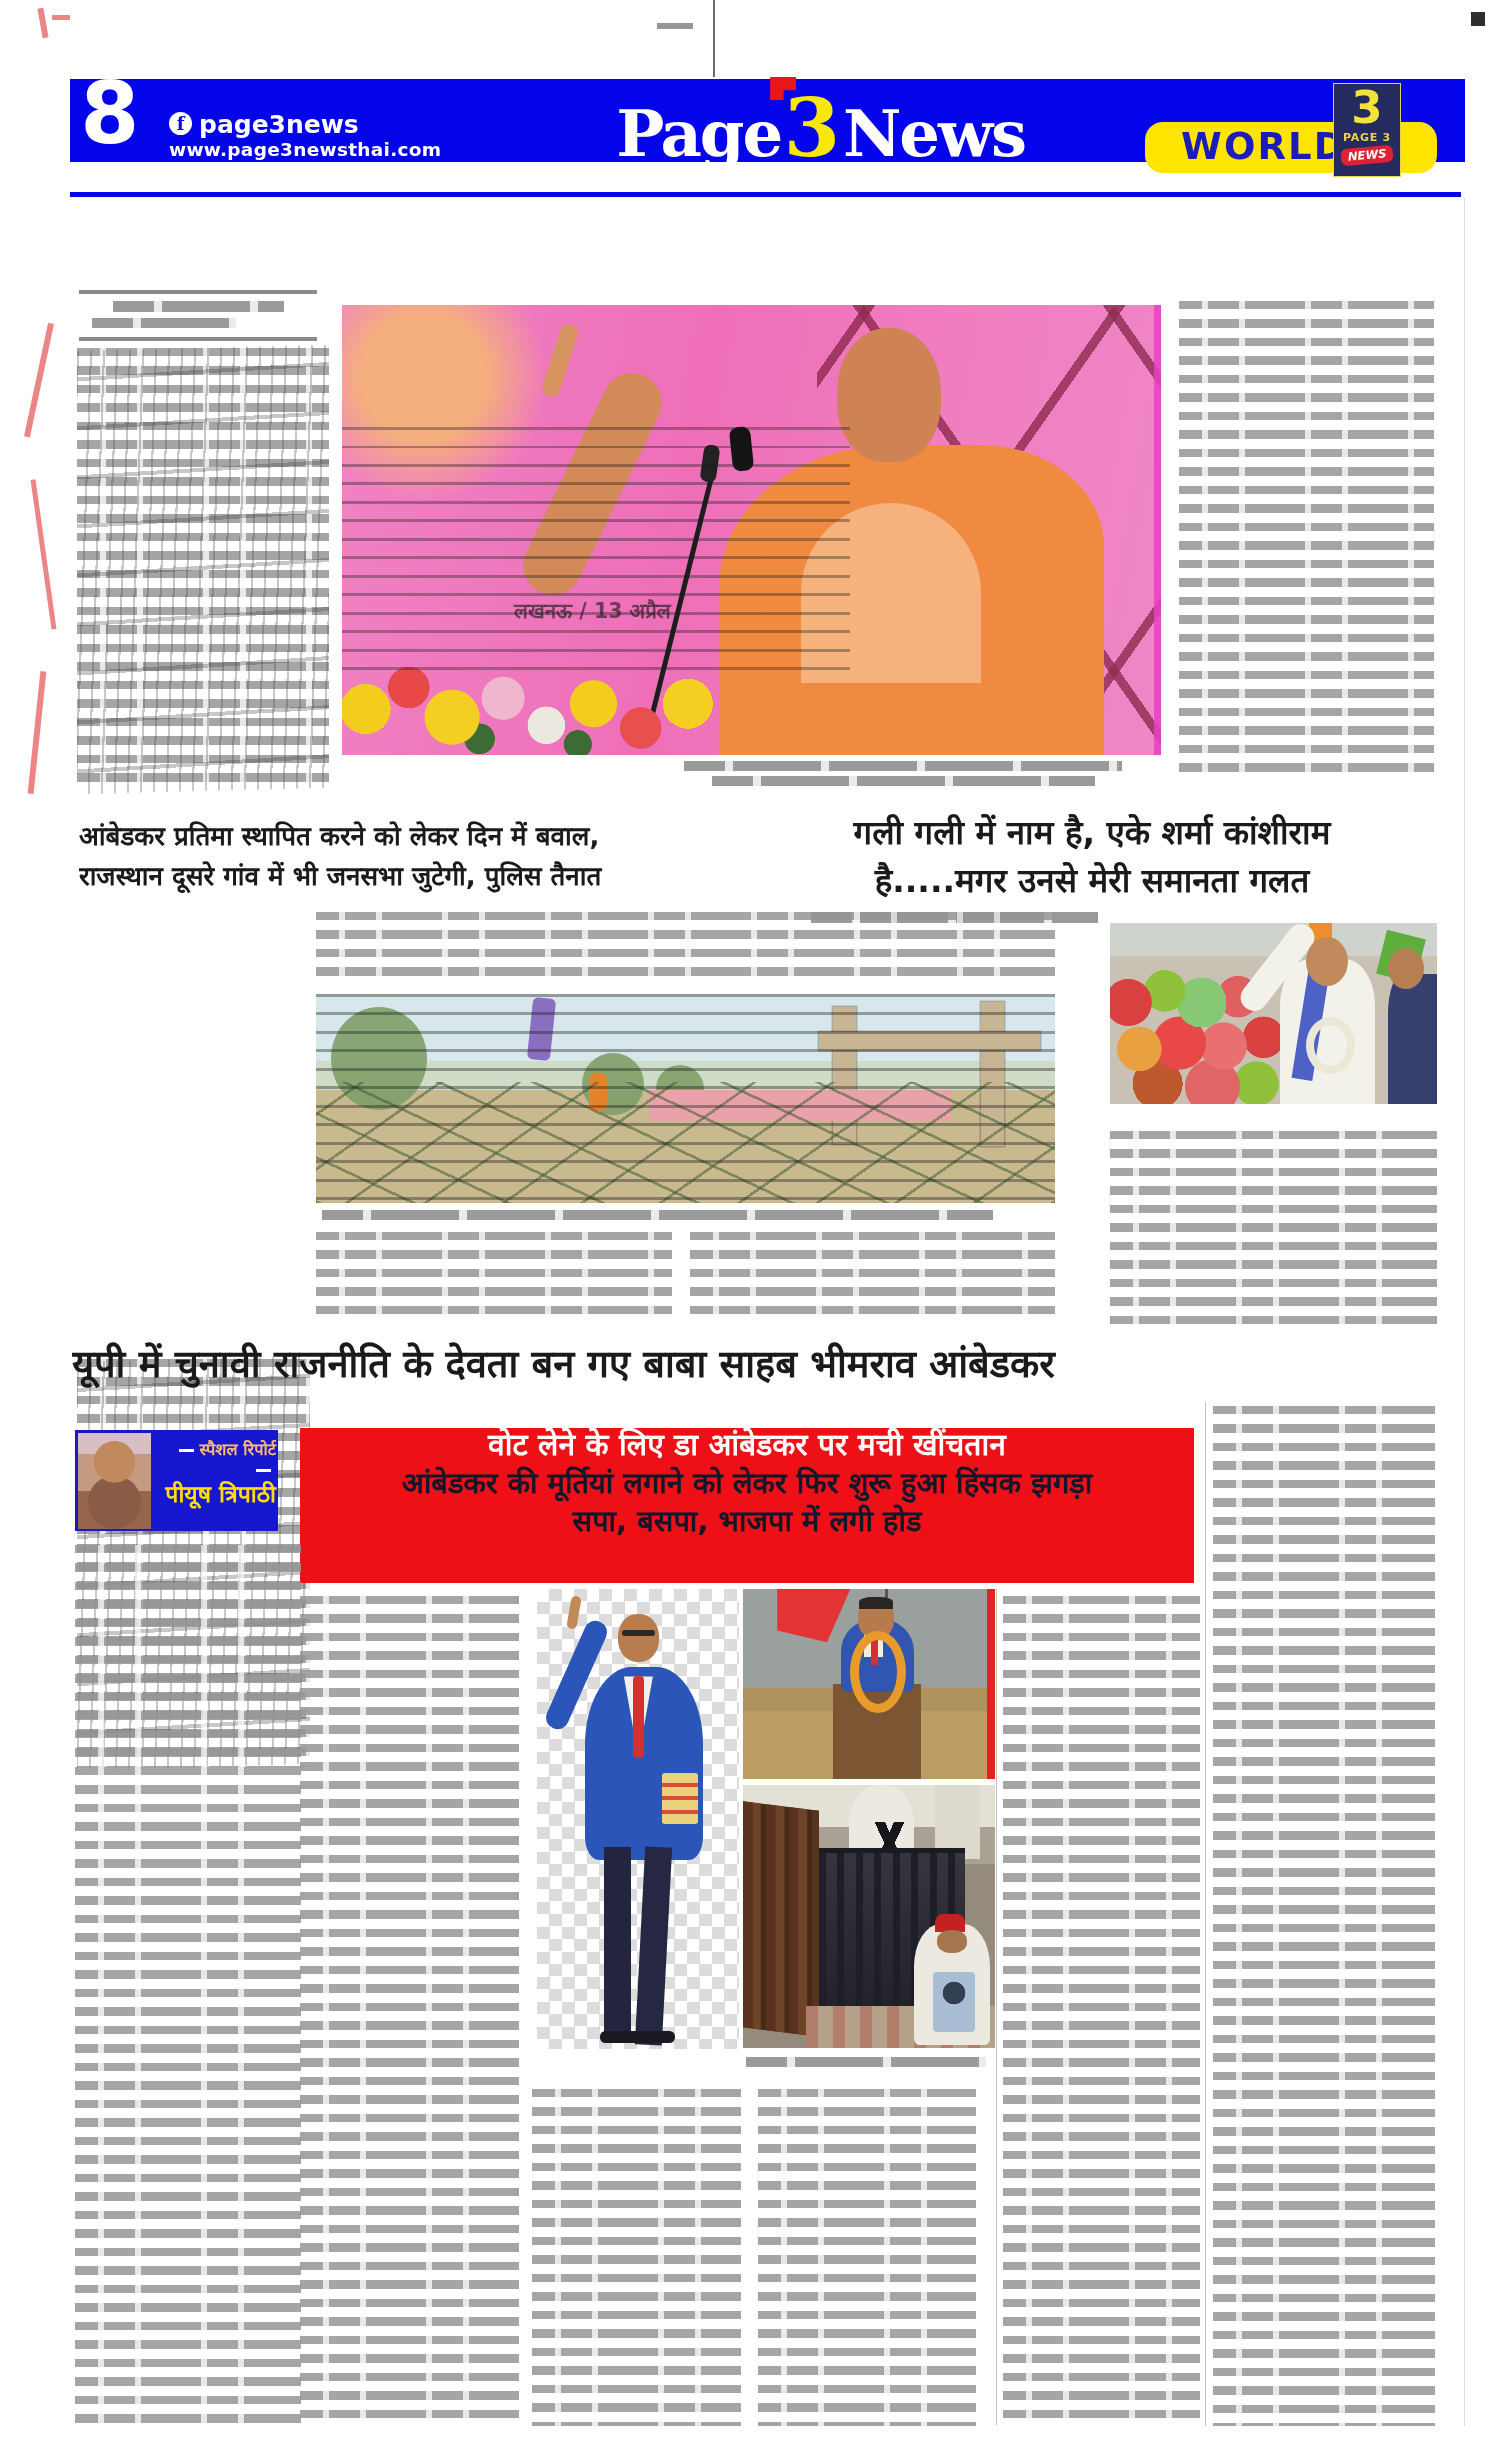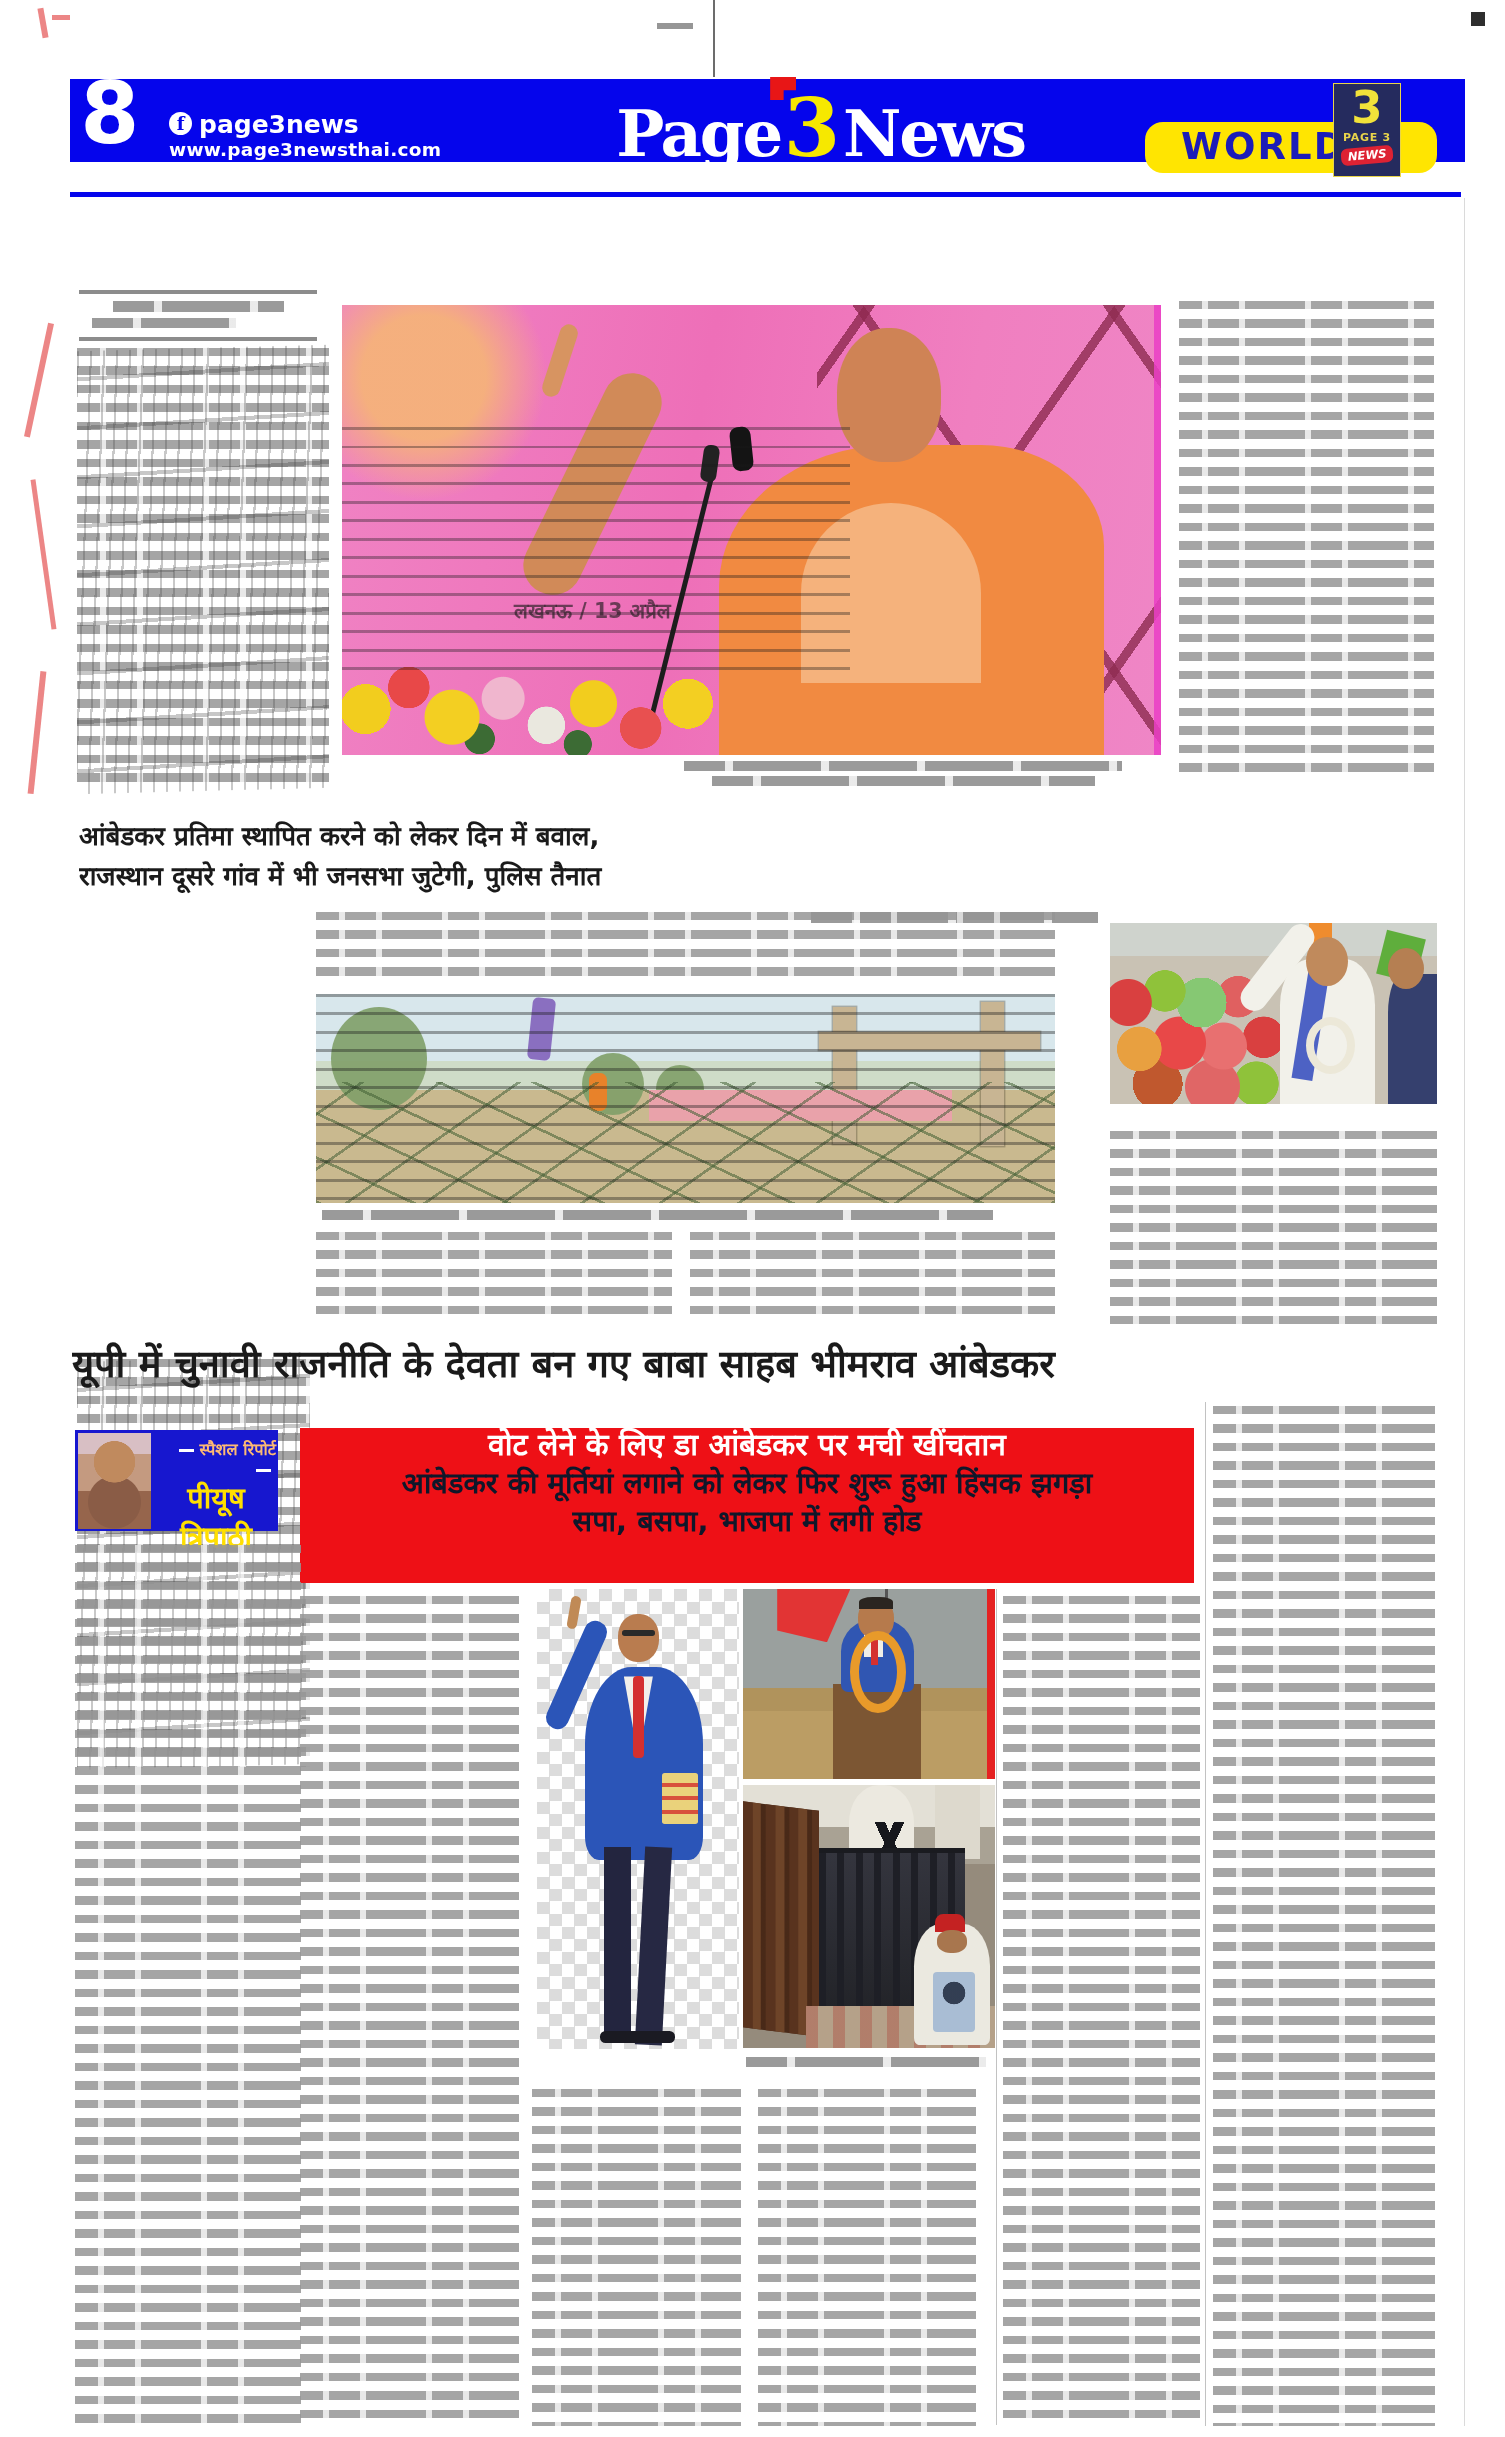--- a/index.html
+++ b/index.html
@@ -138,22 +138,22 @@
 
   
   .byline-box{left:75px;top:1430px;width:203px;height:101px;background:var(--byline-blue);}
   .reporter-photo{left:2.7px;top:2.7px;width:73px;height:96px;background:
       radial-gradient(circle at 50% 30%, #c08a5e 0 20.5px, transparent 21px),
       radial-gradient(circle at 50% 72%, #8a5c46 0 26px, transparent 27px),
       linear-gradient(180deg,#d8bfc4 0 22%,#c49a80 22% 60%,#96654c 60% 100%);}
   .byline-label{left:81px;top:6.8px;width:120px;text-align:right;color:#fdba74;font-size:16.4px;font-weight:bold;}
   .byline-label::before,.byline-label::after{content:"";display:inline-block;width:15px;height:2.7px;background:#fff;
       vertical-align:middle;margin:0 5.5px;}
-  .reporter-name{left:81px;top:47px;width:120px;text-align:center;color:var(--reporter-name-yellow);
-      font-size:29px;font-weight:bold;}
+  .reporter-name{left:81px;top:47px;width:120px;text-align:right;color:var(--reporter-name-yellow);
+      font-size:23px;font-weight:bold;}
 
   
   .red-box{left:300px;top:1428px;width:894px;height:155px;background:var(--red-box);
       display:flex;flex-direction:column;justify-content:flex-start;align-items:center;gap:6.8px;}
   .red-box .l1{color:#fff;font-weight:bold;font-size:30px;line-height:1.1;}
   .red-box .l2{color:#0f172a;font-weight:bold;font-size:29px;line-height:1.1;}
 
   
   .cutout{left:537px;top:1589px;width:202px;height:460px;overflow:hidden;
       background:repeating-conic-gradient(#dcdcdc 0% 25%, #ffffff 0% 50%) 0 0/25px 25px;}
@@ -264,20 +264,24 @@
 
   <div class="abs ph-line" style="left:684px;top:761px;width:438px;height:9.6px;"></div>
   <div class="abs ph-line" style="left:712px;top:776px;width:383px;height:9.6px;"></div>
 
   <div class="abs ph" style="left:1179px;top:301px;width:255px;height:479px;"></div>
 
   <div class="abs headline sub-left">
     <div>आंबेडकर प्रतिमा स्थापित करने को लेकर दिन में बवाल,</div>
     <div>राजस्थान दूसरे गांव में भी जनसभा जुटेगी, पुलिस तैनात</div>
   </div>
+  <div class="abs headline sub-right">
+    <div>गली गली में नाम है, एके शर्मा कांशीराम</div>
+    <div>है.....मगर उनसे मेरी समानता गलत</div>
+  </div>
   <div class="abs ph-line" style="left:811px;top:912px;width:287px;height:11px;"></div>
 
   <div class="abs ph ph-glitch" style="left:77px;top:916px;width:233px;height:408px;"></div>
 
   <div class="abs ph" style="left:316px;top:912px;width:739px;height:74px;"></div>
 
   <div class="abs cons-photo">
     <div class="abs cp-tree" style="left:2%;top:6%;width:96px;height:103px;"></div>
     <div class="abs cp-tree" style="left:36%;top:28%;width:62px;height:62px;"></div>
     <div class="abs cp-tree" style="left:46%;top:34%;width:48px;height:48px;"></div>

